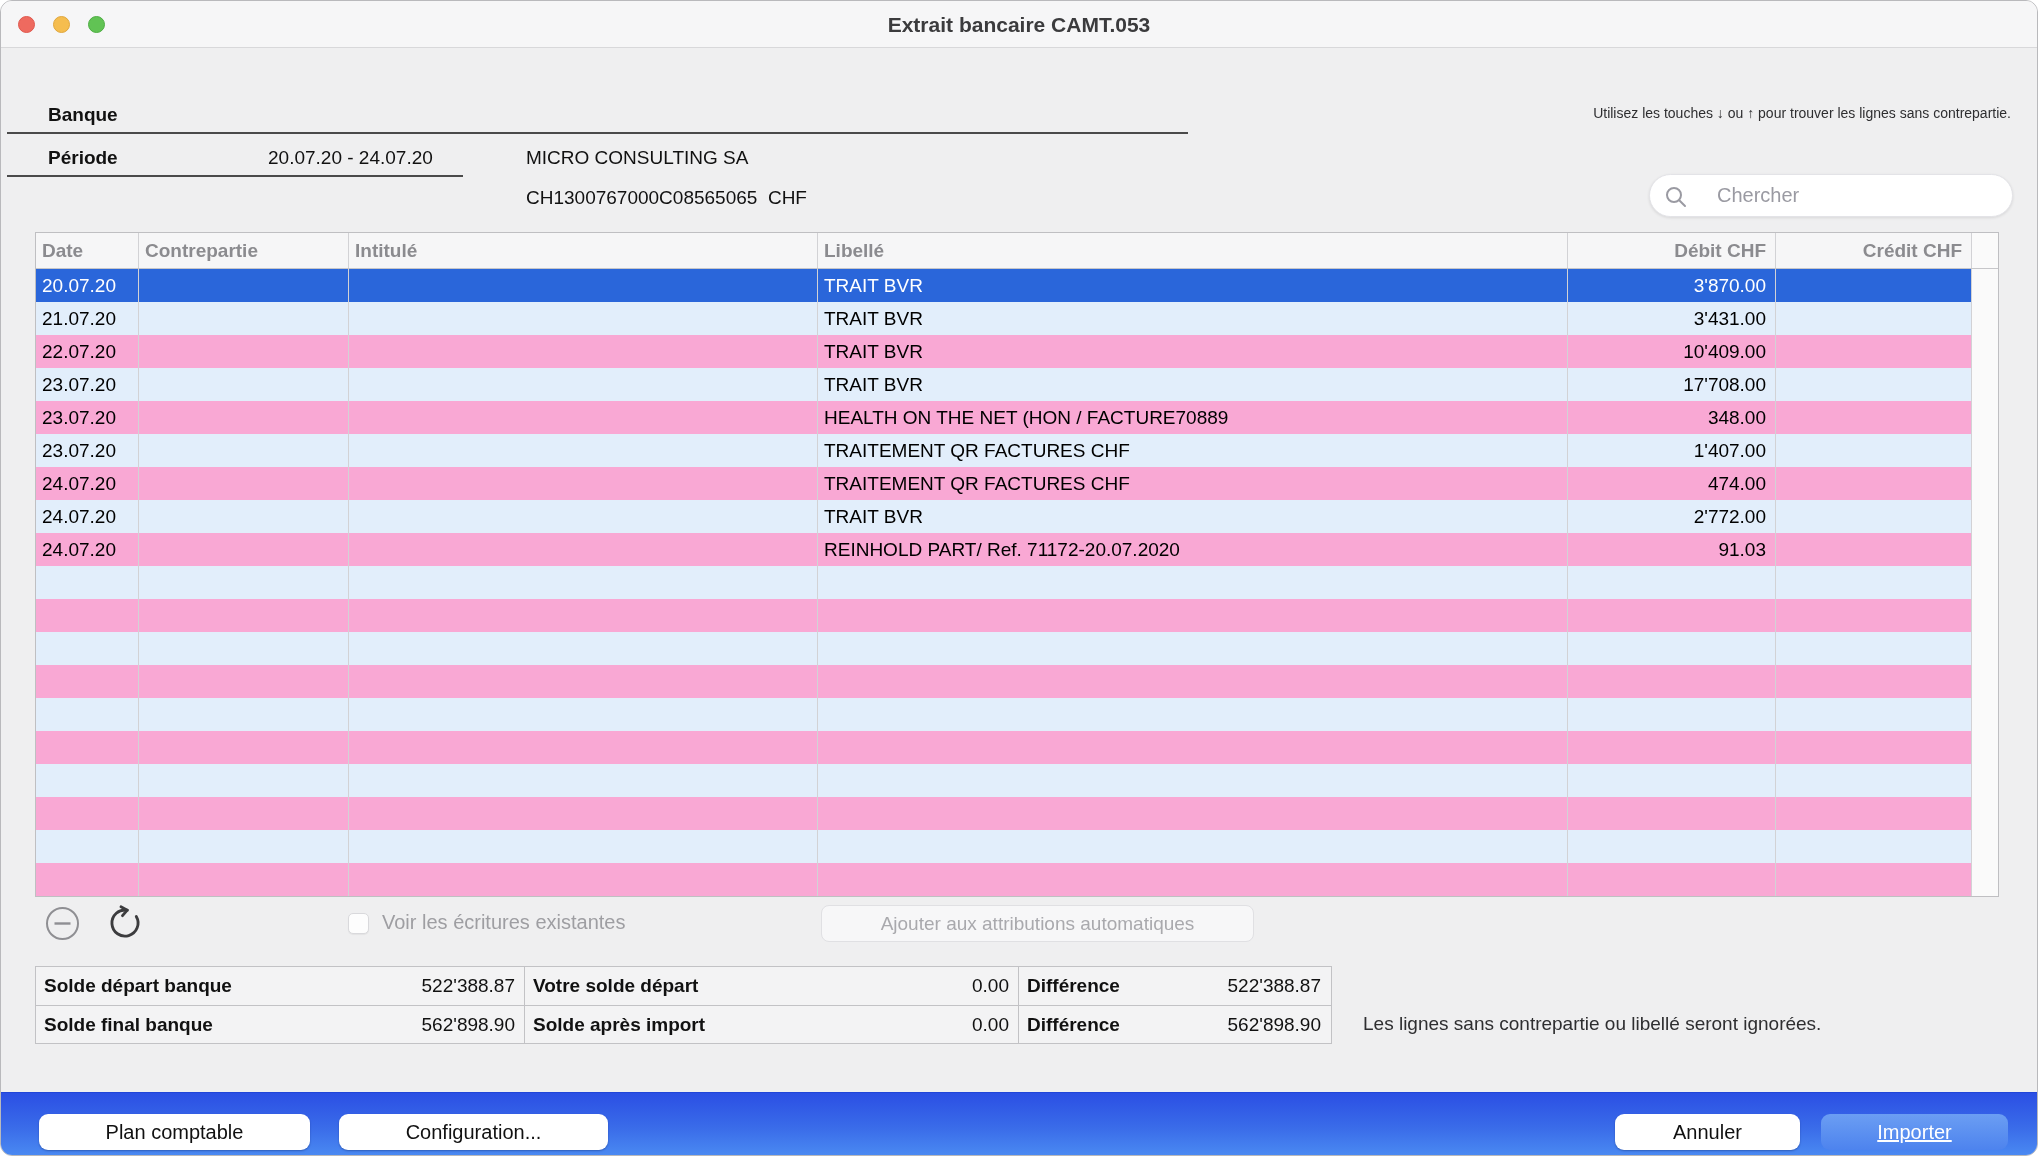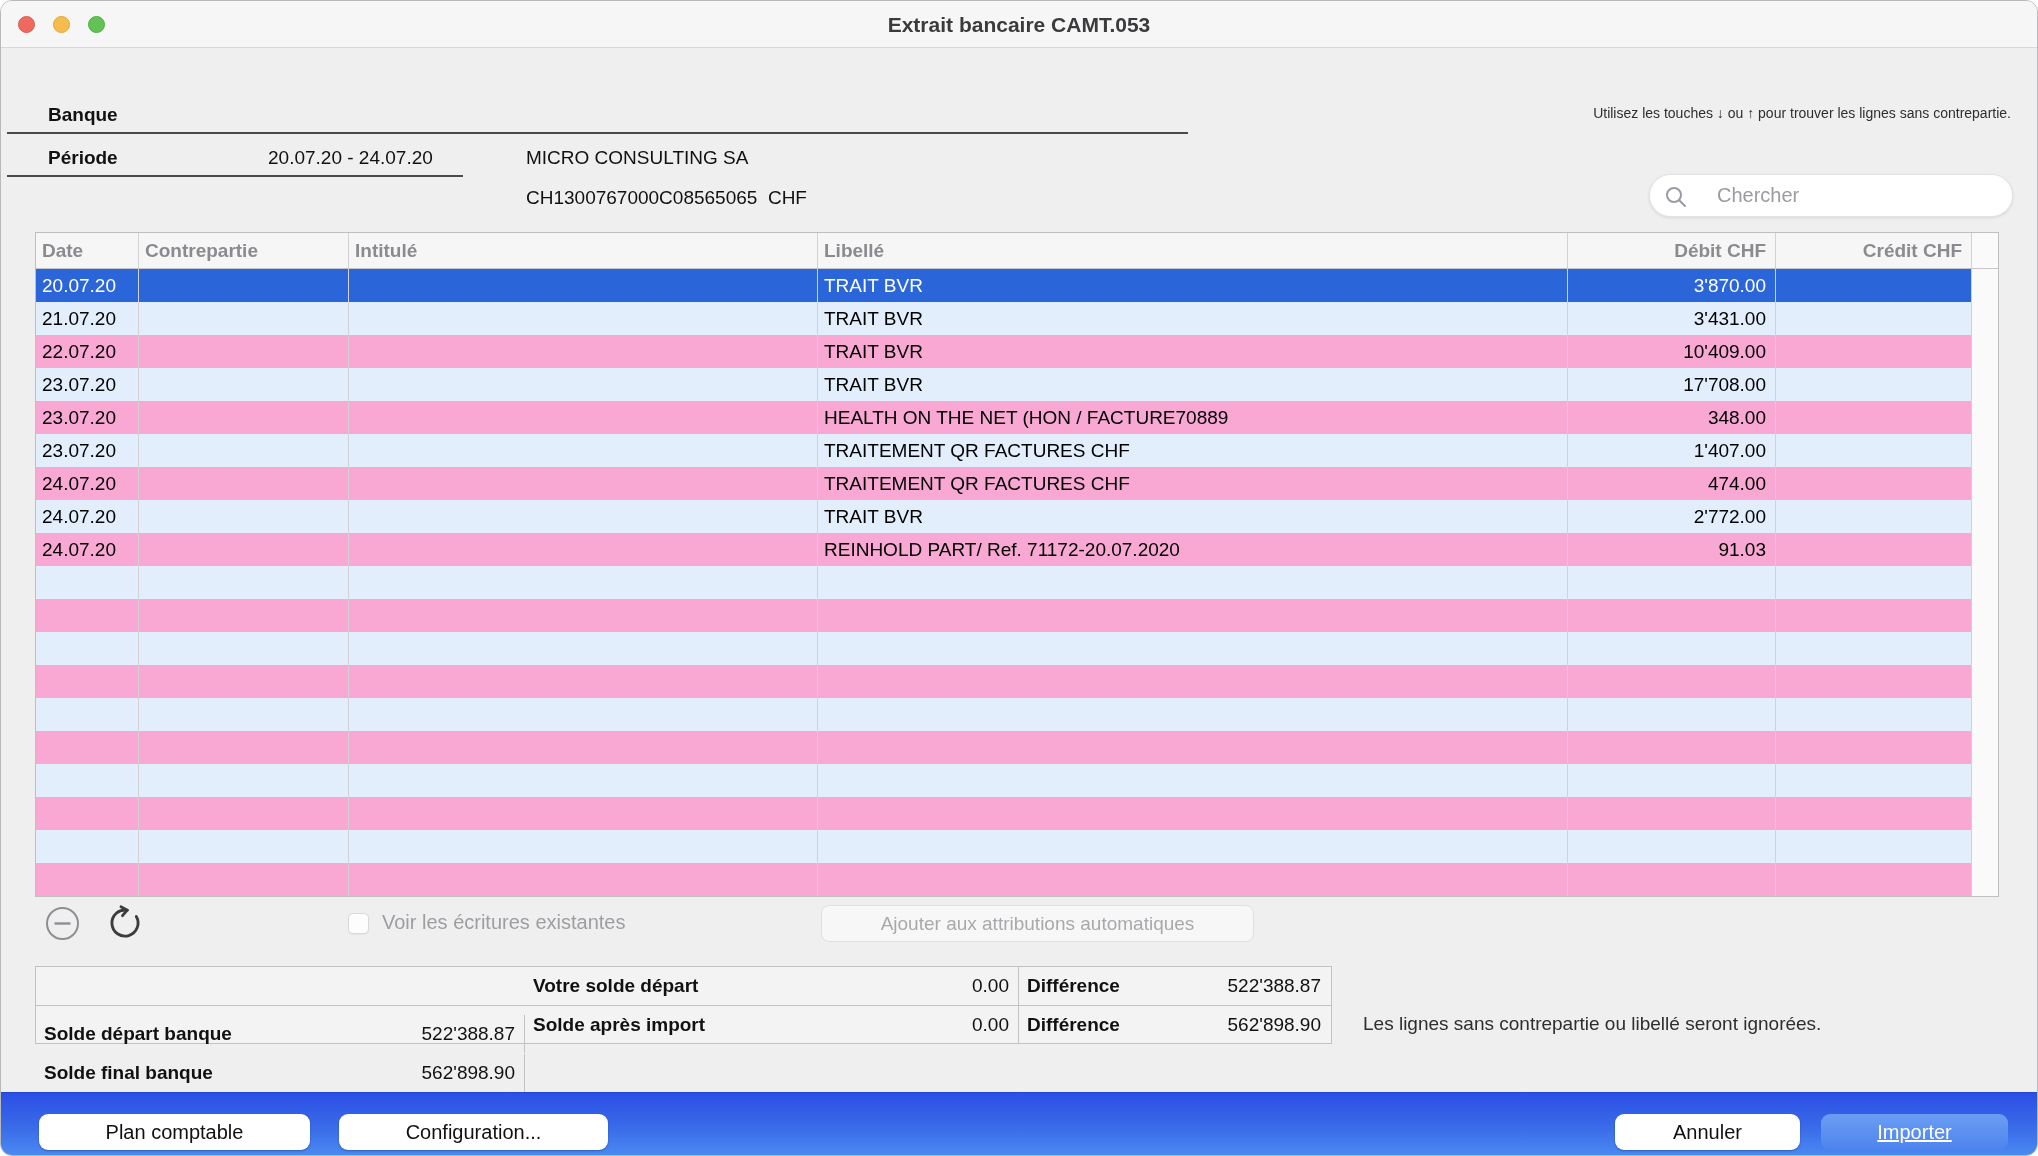--- a/index.html
+++ b/index.html
@@ -78,21 +78,21 @@
   }
   
   .summary {
     position:absolute; left:34px; top:965px; width:1297px;
     border:1px solid #c2c2c5; background:#f3f3f4;
   }
   .srow { display:flex; height:38px; }
   .srow + .srow { border-top:1px solid #c2c2c5; }
   .scell { position:relative; height:38px; border-right:1px solid #c2c2c5; }
   .scell:last-child { border-right:none; }
-  .s1 { width:489px;margin-top:48px; } .s2 { width:494px; } .s3 { width:311px; }
+  .s1 { width:489px; } .s2 { width:494px; } .s3 { width:311px; }
   .s-label { position:absolute; left:8px; top:0; line-height:37px; font-size:19px; font-weight:bold; color:#111; }
   .s-value { position:absolute; right:9px; top:0; line-height:37px; font-size:19px; color:#111; }
   .note { position:absolute; left:1362px; top:1012px; font-size:19px; color:#2e2e30; }
   
   .footer {
     position:absolute; left:0; top:1091px; width:100%; height:65px;
     background:linear-gradient(180deg,#2b4fe4 0%,#3a6ce9 55%,#4b8bf2 100%);
     border-top:1px solid #2146d8;
   }
   .fbtn {

